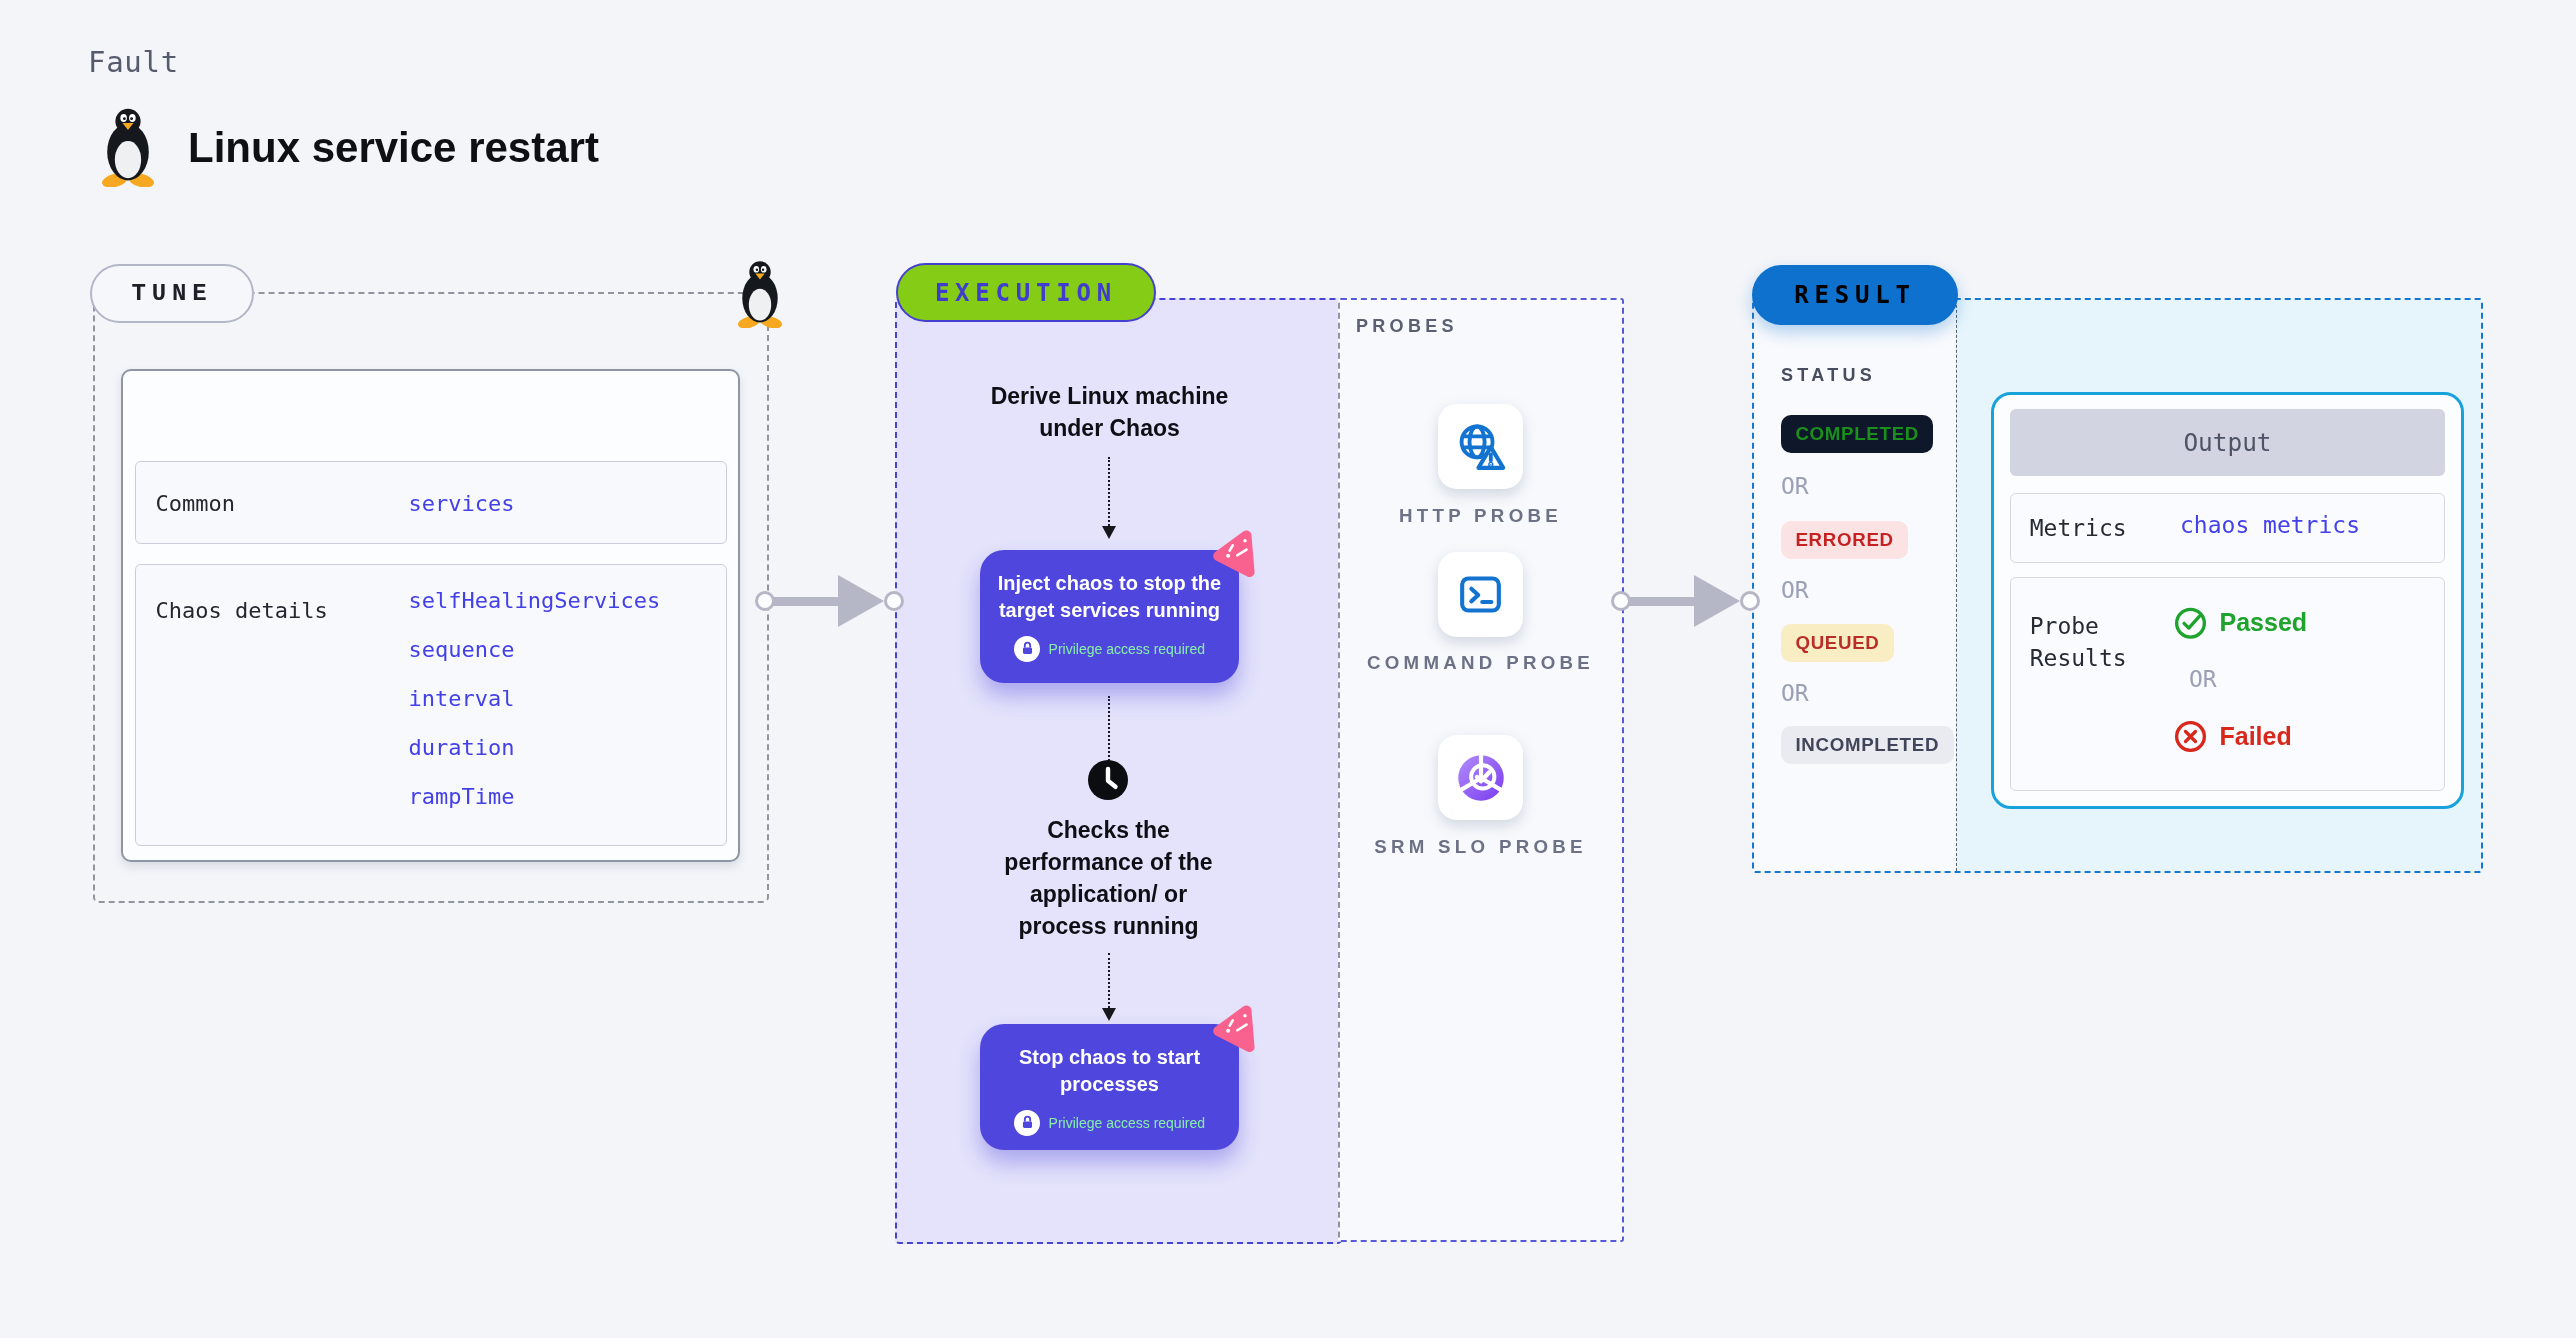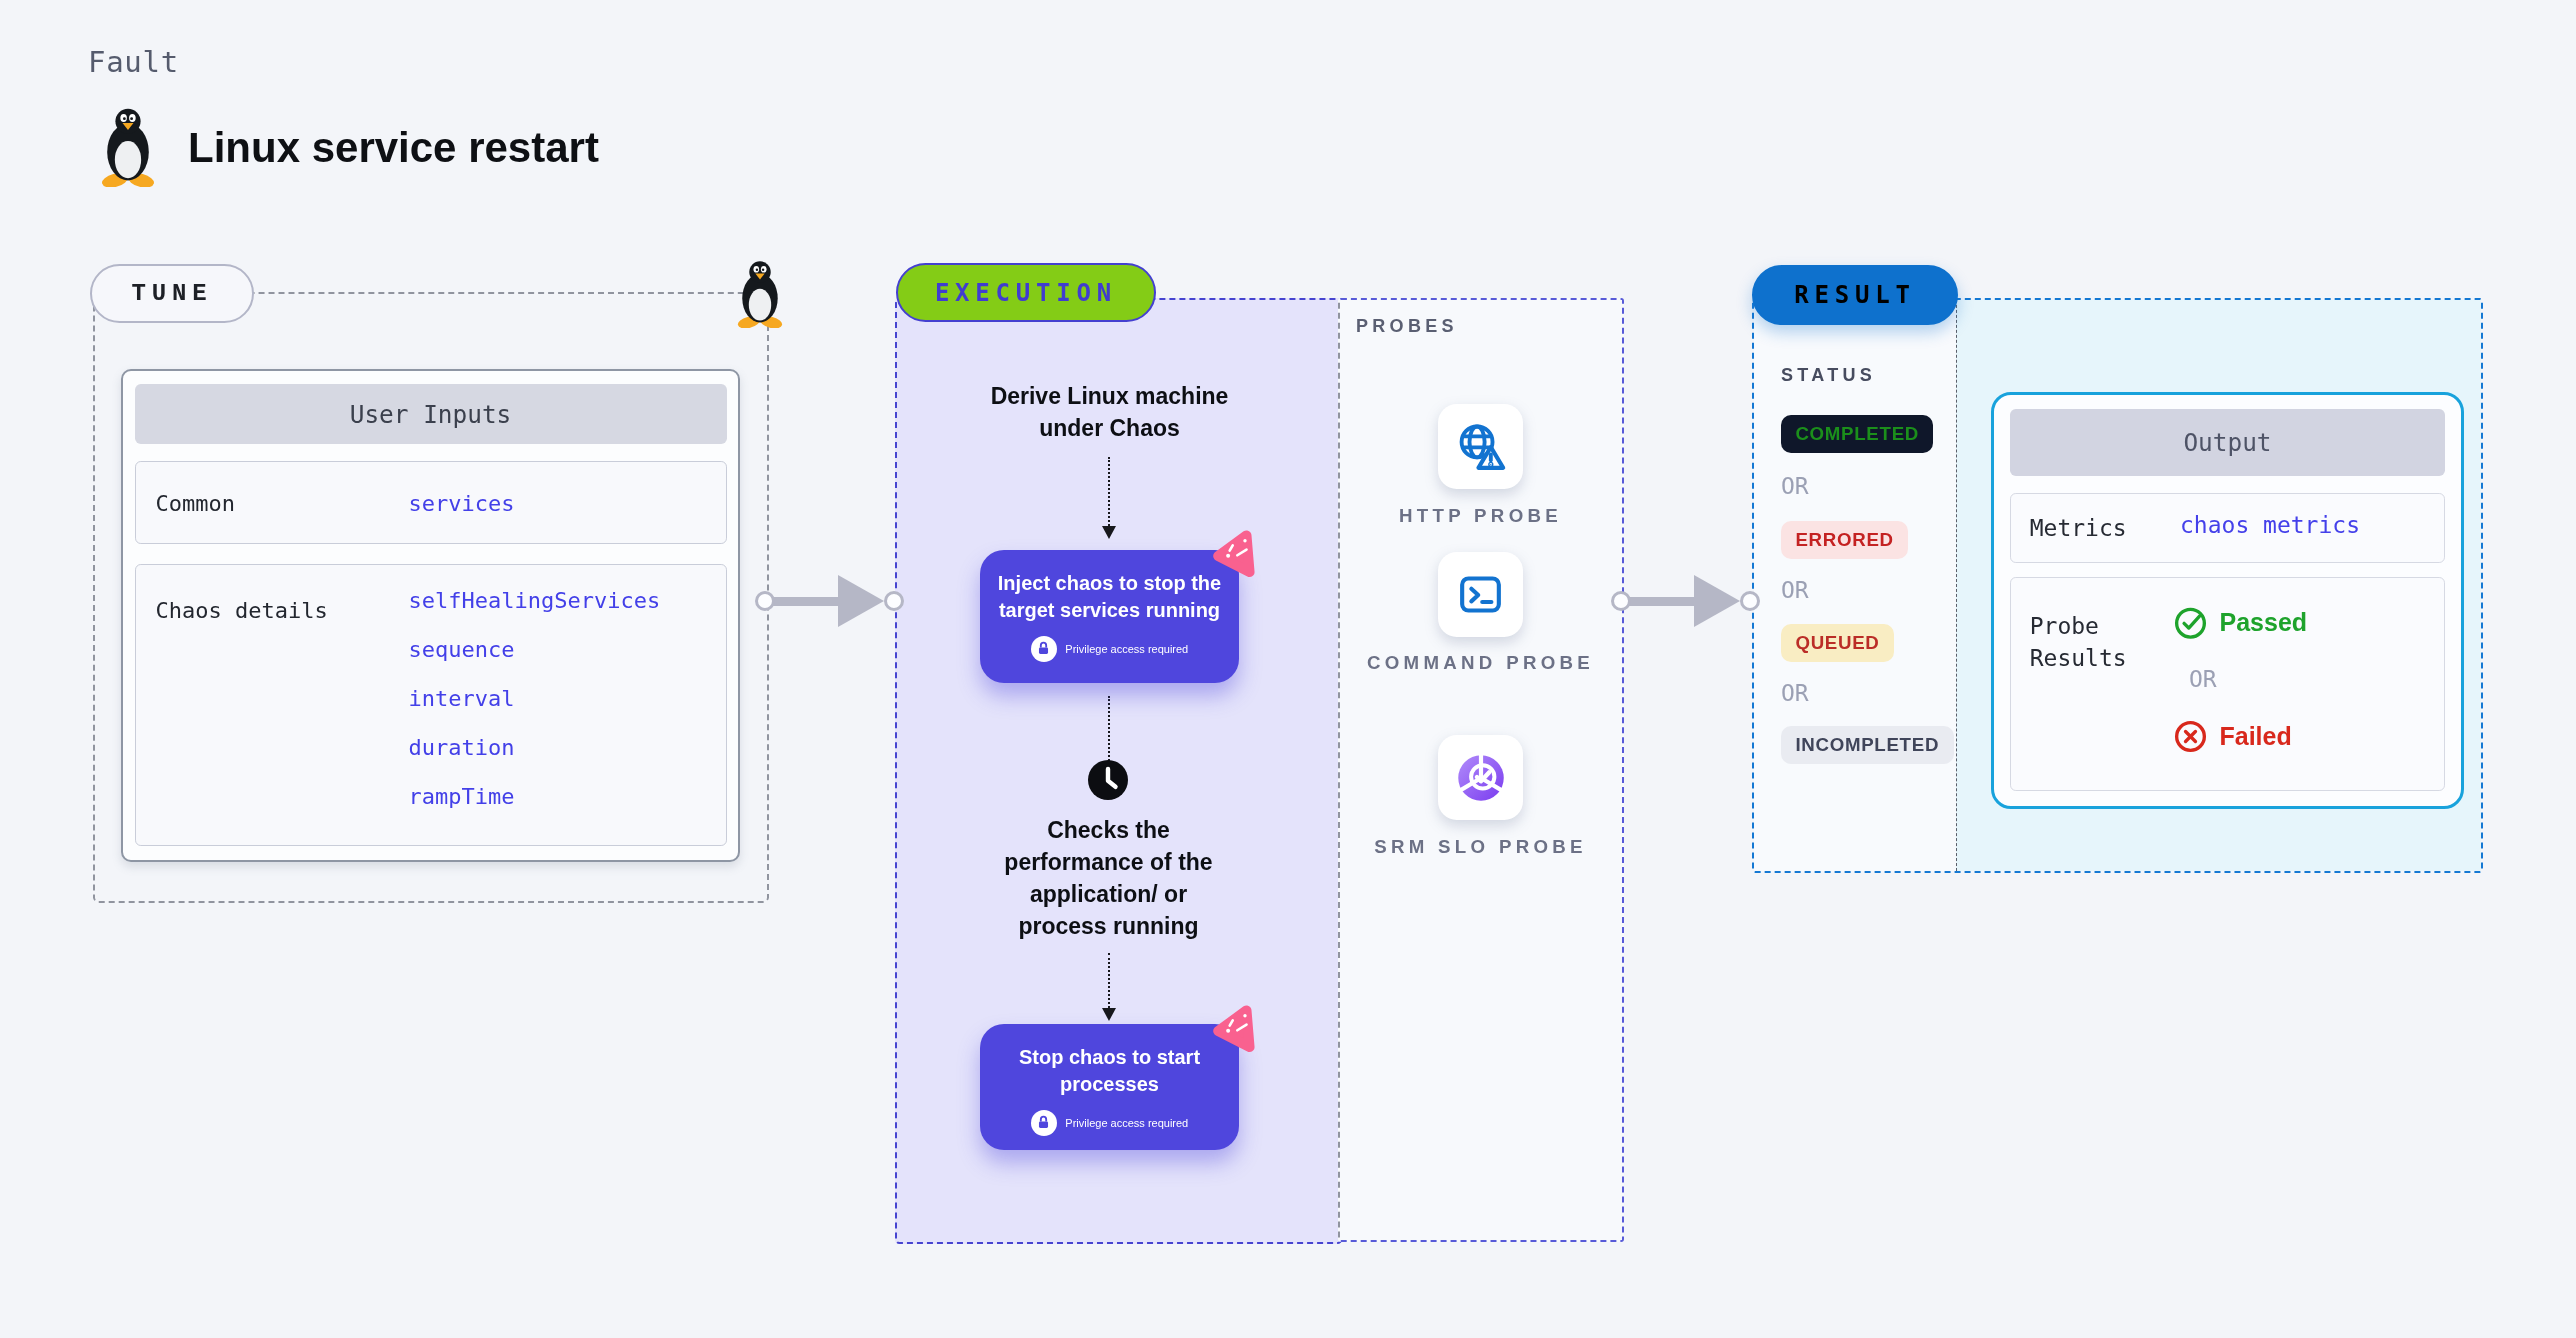--- a/index.html
+++ b/index.html
@@ -52,21 +52,21 @@
   
   .step-text{position:absolute;text-align:center;font-weight:700;font-size:23px;line-height:32px;color:#0d0f14;z-index:12;}
   .vconn{position:absolute;width:0;border-left:2.9px dotted #17181c;z-index:12;}
   .vhead{position:absolute;width:0;height:0;border-left:7.2px solid transparent;border-right:7.2px solid transparent;
          border-top:13px solid #17181c;z-index:12;}
   .chaos-btn{position:absolute;width:259px;background:#4f46dd;border-radius:24px;color:#fff;z-index:14;
              box-shadow:0 13px 21.6px rgba(79,70,221,.38);text-align:center;}
   .chaos-btn .bt{font-weight:700;font-size:20px;line-height:27px;margin:20px auto 0;width:230px;}
   .lock-row{display:flex;align-items:center;justify-content:center;gap:8.6px;margin-top:11.5px;}
   .lock-circ{width:26px;height:26px;border-radius:50%;background:#ffffff;display:flex;align-items:center;justify-content:center;}
-  .lock-txt{font-size:11px;color:#ffffff;}
+  .lock-txt{font-size:14px;color:#86efac;}
   .pink-logo{position:absolute;width:49px;height:49px;z-index:16;}
   .clock-wrap{position:absolute;width:40px;height:40px;z-index:12;}
 
   
   .probes-label,.status-label{font-weight:700;font-size:18px;letter-spacing:4.3px;color:#5a5f72;}
   .probe-card{position:absolute;width:85px;height:85px;background:#ffffff;border-radius:18.7px;z-index:8;
               box-shadow:0 5.8px 13px rgba(120,130,160,.28);display:flex;align-items:center;justify-content:center;}
   .probe-name{position:absolute;width:259px;text-align:center;font-weight:700;font-size:18.7px;letter-spacing:4.3px;
               color:#6c7186;line-height:26.6px;z-index:8;}
 
@@ -169,21 +169,20 @@
     </svg>
   <div class="abs page-title" style="left:188px;top:124px;">Linux service restart</div>
 
   <div class="abs box-tune" style="left:93px;top:292px;width:672px;height:607px;"></div>
   <div class="pill pill-tune" style="left:90px;top:264px;width:160px;height:55px;">TUNE</div>
   <svg class="abs" style="left:732px;top:259px;z-index:20;" width="56" height="69" viewBox="0 0 60 74">
       <use href="#tux"></use>
     </svg>
 
   <div class="abs ui-card" style="left:121px;top:369px;width:615px;height:489px;">
-    <div class="ui-header mono">User Inputs</div>
 
     <div class="ui-row" style="top:90px;height:81px;">
       <div class="ui-label mono" style="top:29px;">Common</div>
       <div class="ui-val mono abs" style="left:273px;top:29px;">services</div>
     </div>
 
     <div class="ui-row" style="top:193px;height:280px;">
       <div class="ui-label mono" style="top:33px;">Chaos details</div>
       <div class="abs" style="left:273px;top:23px;display:flex;flex-direction:column;gap:24px;">
         <span class="ui-val mono">selfHealingServices</span>

